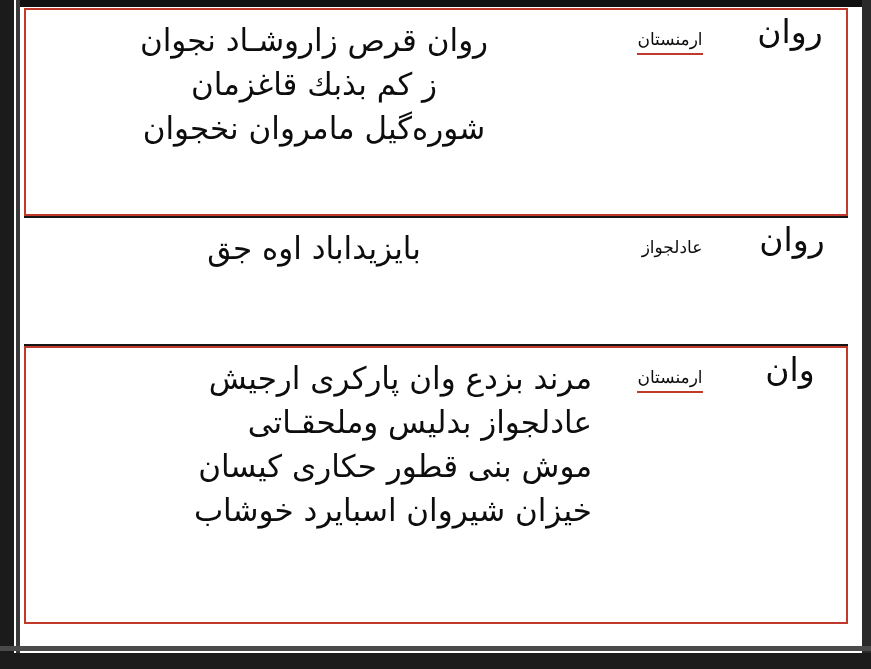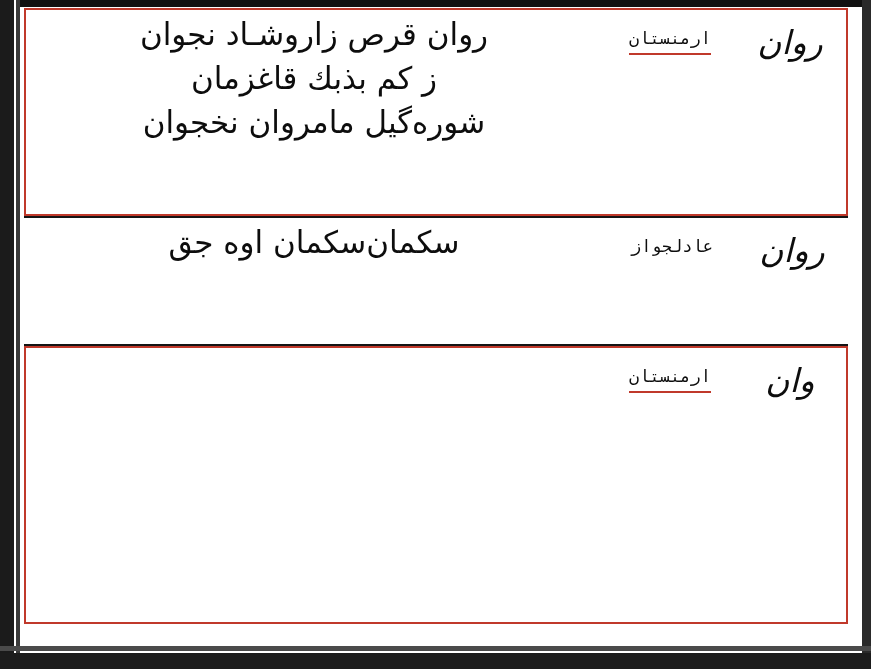--- a/index.html
+++ b/index.html
@@ -87,44 +87,43 @@
     width: 100%;
     height: 2px;
     background: #141414;
   }
 
   .cell-city {
     flex: 0 0 112px;
     display: flex;
     align-items: flex-start;
     justify-content: center;
-    padding-top: 12px;
-    font-style: italic;
+    padding-top: 1px;
   }
   .cell-region {
     flex: 0 0 128px;
     display: flex;
     align-items: flex-start;
     justify-content: center;
     padding-top: 20px;
   }
   .cell-places {
     flex: 1 1 auto;
-    padding: 2px 10px 8px 6px;
+    padding: 8px 10px 8px 6px;
   }
 
   .city-name {
     font-family: "DejaVu Sans", sans-serif;
     font-size: 33px;
     line-height: 1.25;
     color: #0d0d0d;
     white-space: nowrap;
   }
   .region-name {
-    font-family: Liberation Mono, monospace;
+    font-family: Liberation Sans, sans-serif;
     font-size: 17px;
     line-height: 1.2;
     color: #0d0d0d;
     border-bottom: 2px solid #c0392b;
     padding-bottom: 3px;
     white-space: nowrap;
   }
   .region-name.no-underline {
     border-bottom: 0;
   }
@@ -173,29 +172,35 @@
     <div class="row-sep"></div>
 
     <div class="row plain" style="height:126px;">
       <div class="cell-city">
         <div class="city-name">روان</div>
       </div>
       <div class="cell-region">
         <div class="region-name no-underline">عادلجواز</div>
       </div>
       <div class="cell-places">
-        <div class="place-line">سكمان‌سكمان    اوه جق</div>
+        <div class="place-line">بايزيد‌اباد    اوه جق</div>
       </div>
     </div>
 
     <div class="row-sep"></div>
 
     <div class="row highlight" style="height:278px;">
       <div class="cell-city">
         <div class="city-name">وان</div>
       </div>
       <div class="cell-region">
         <div class="region-name">ارمنستان</div>
       </div>
+      <div class="cell-places">
+        <div class="place-line right">مرند بزدع  وان  پاركرى  ارجيش</div>
+        <div class="place-line right">عادلجواز  بدليس  وملحقـاتى</div>
+        <div class="place-line right">موش  بنى قطور  حكارى  كيسان</div>
+        <div class="place-line right">خيزان  شيروان  اسبايرد خوشاب</div>
+      </div>
     </div>
 
   </div>
 </div>
 
 </body></html>

